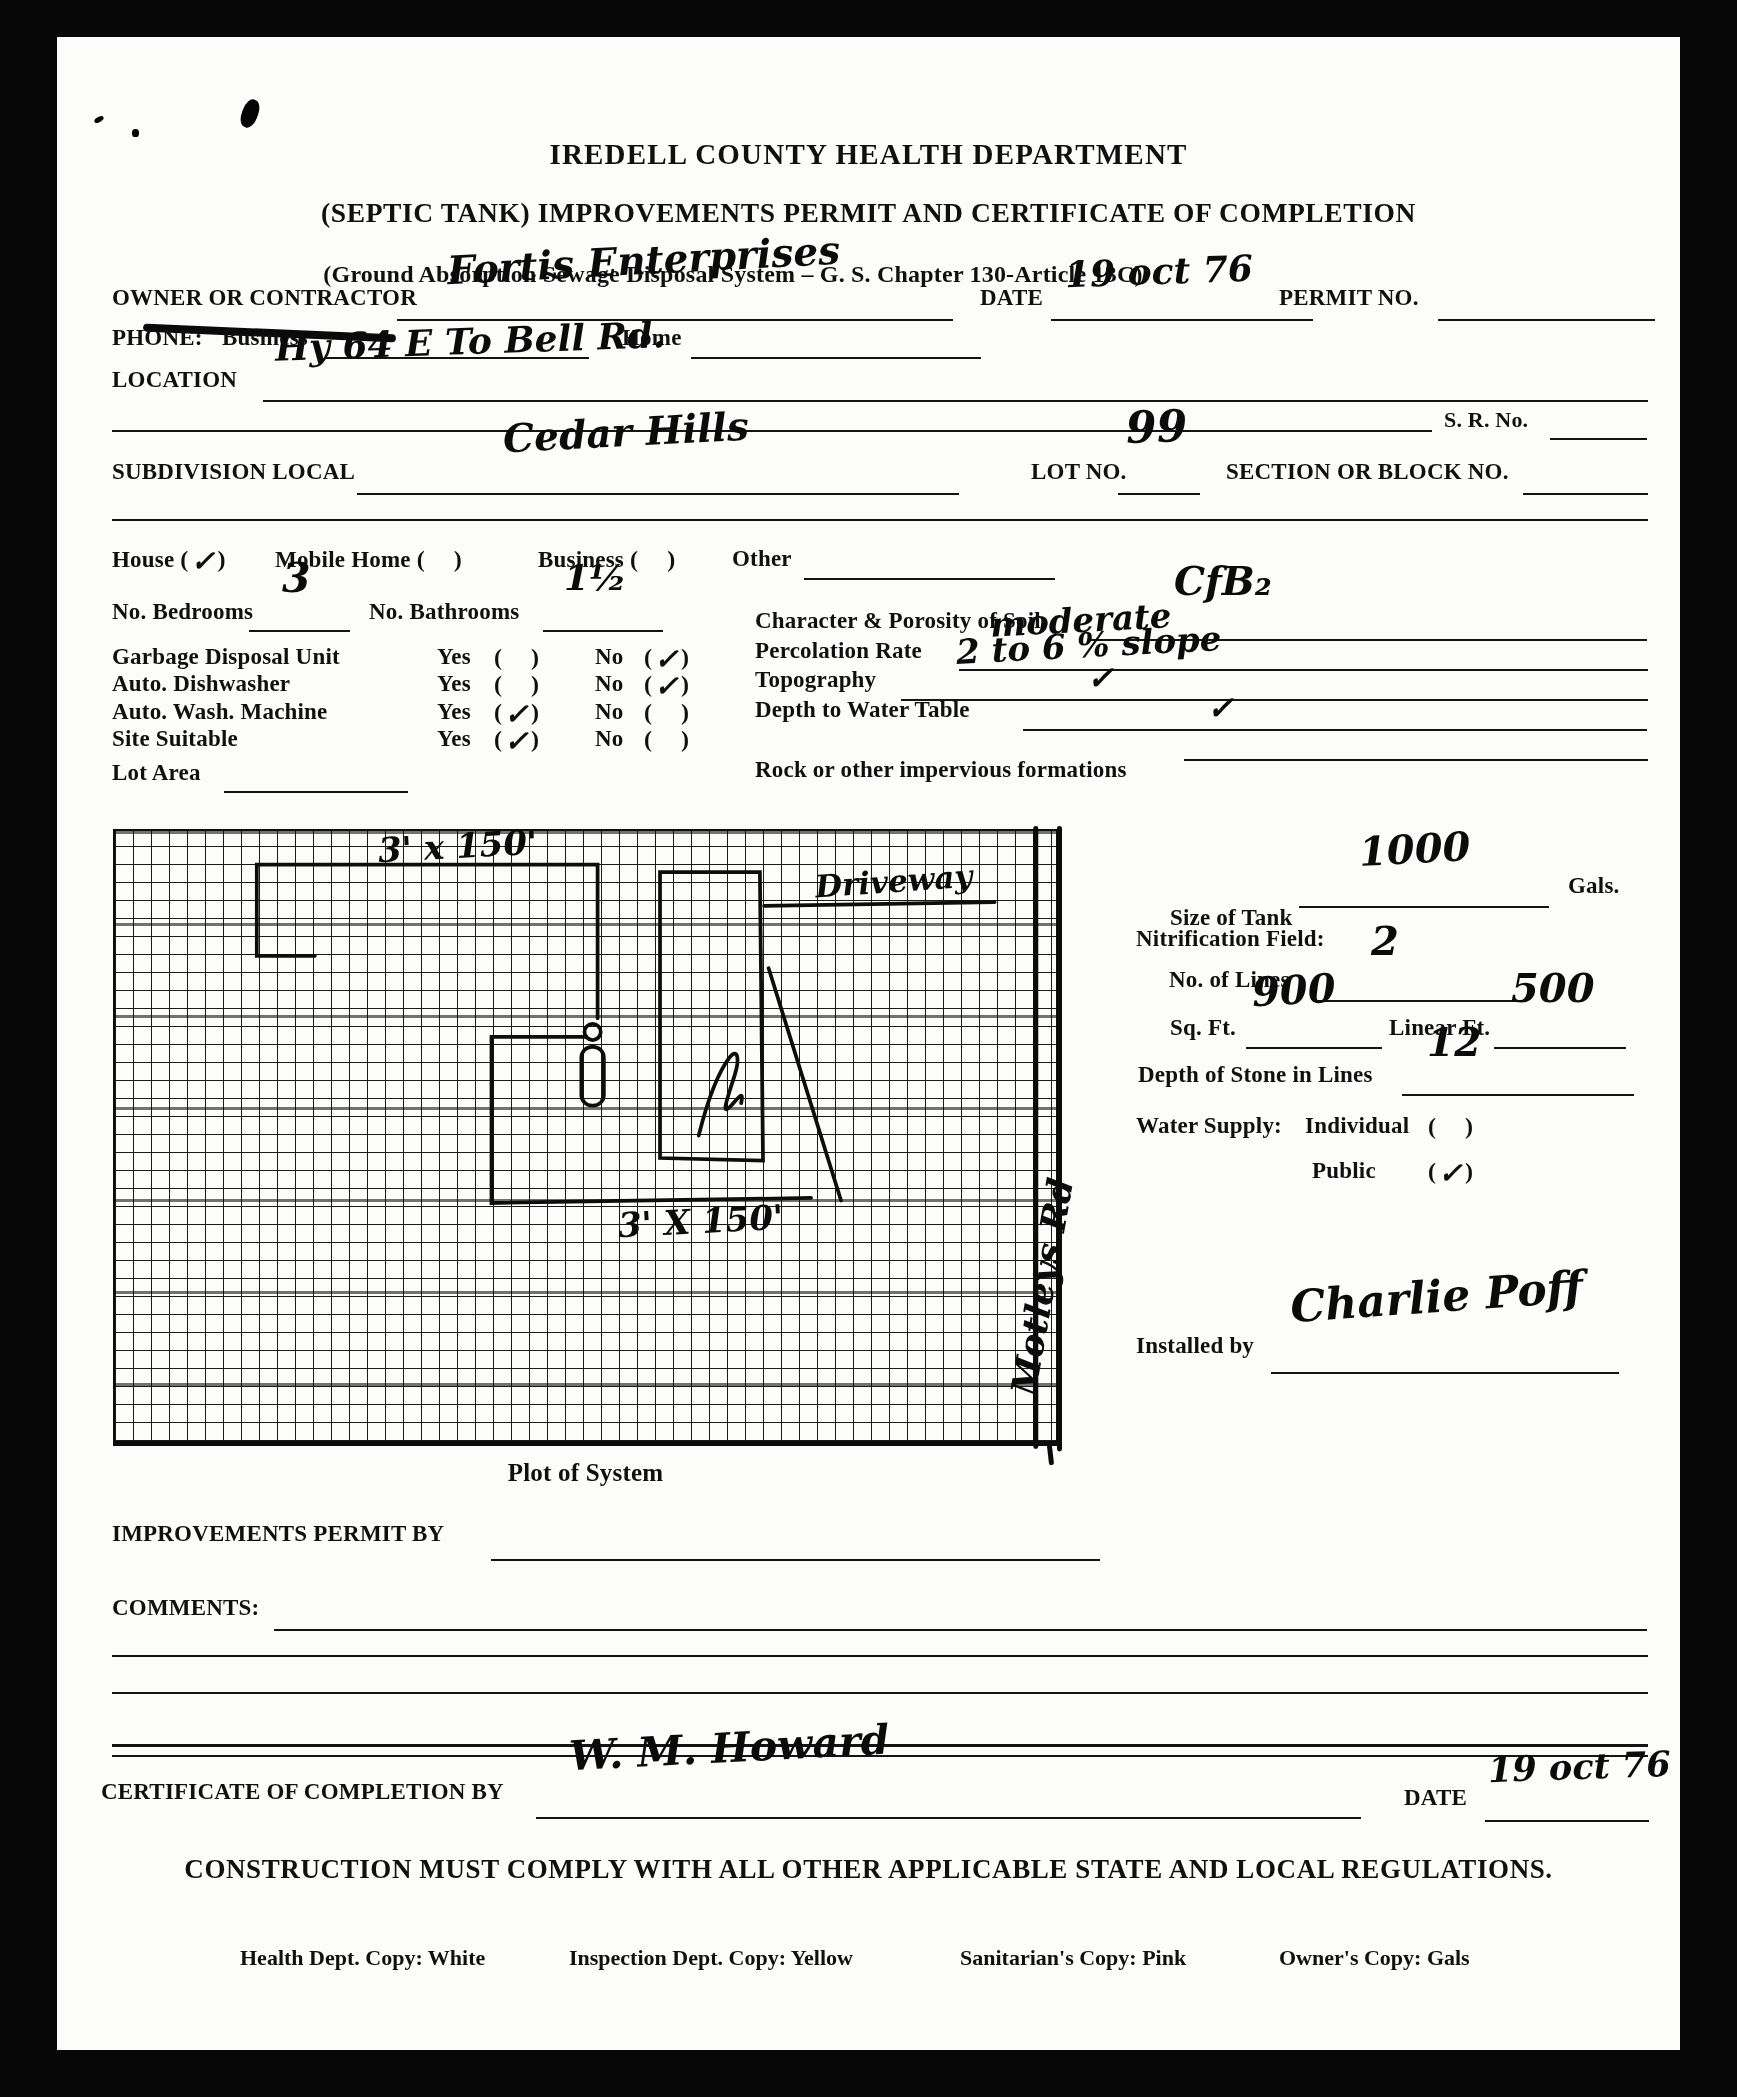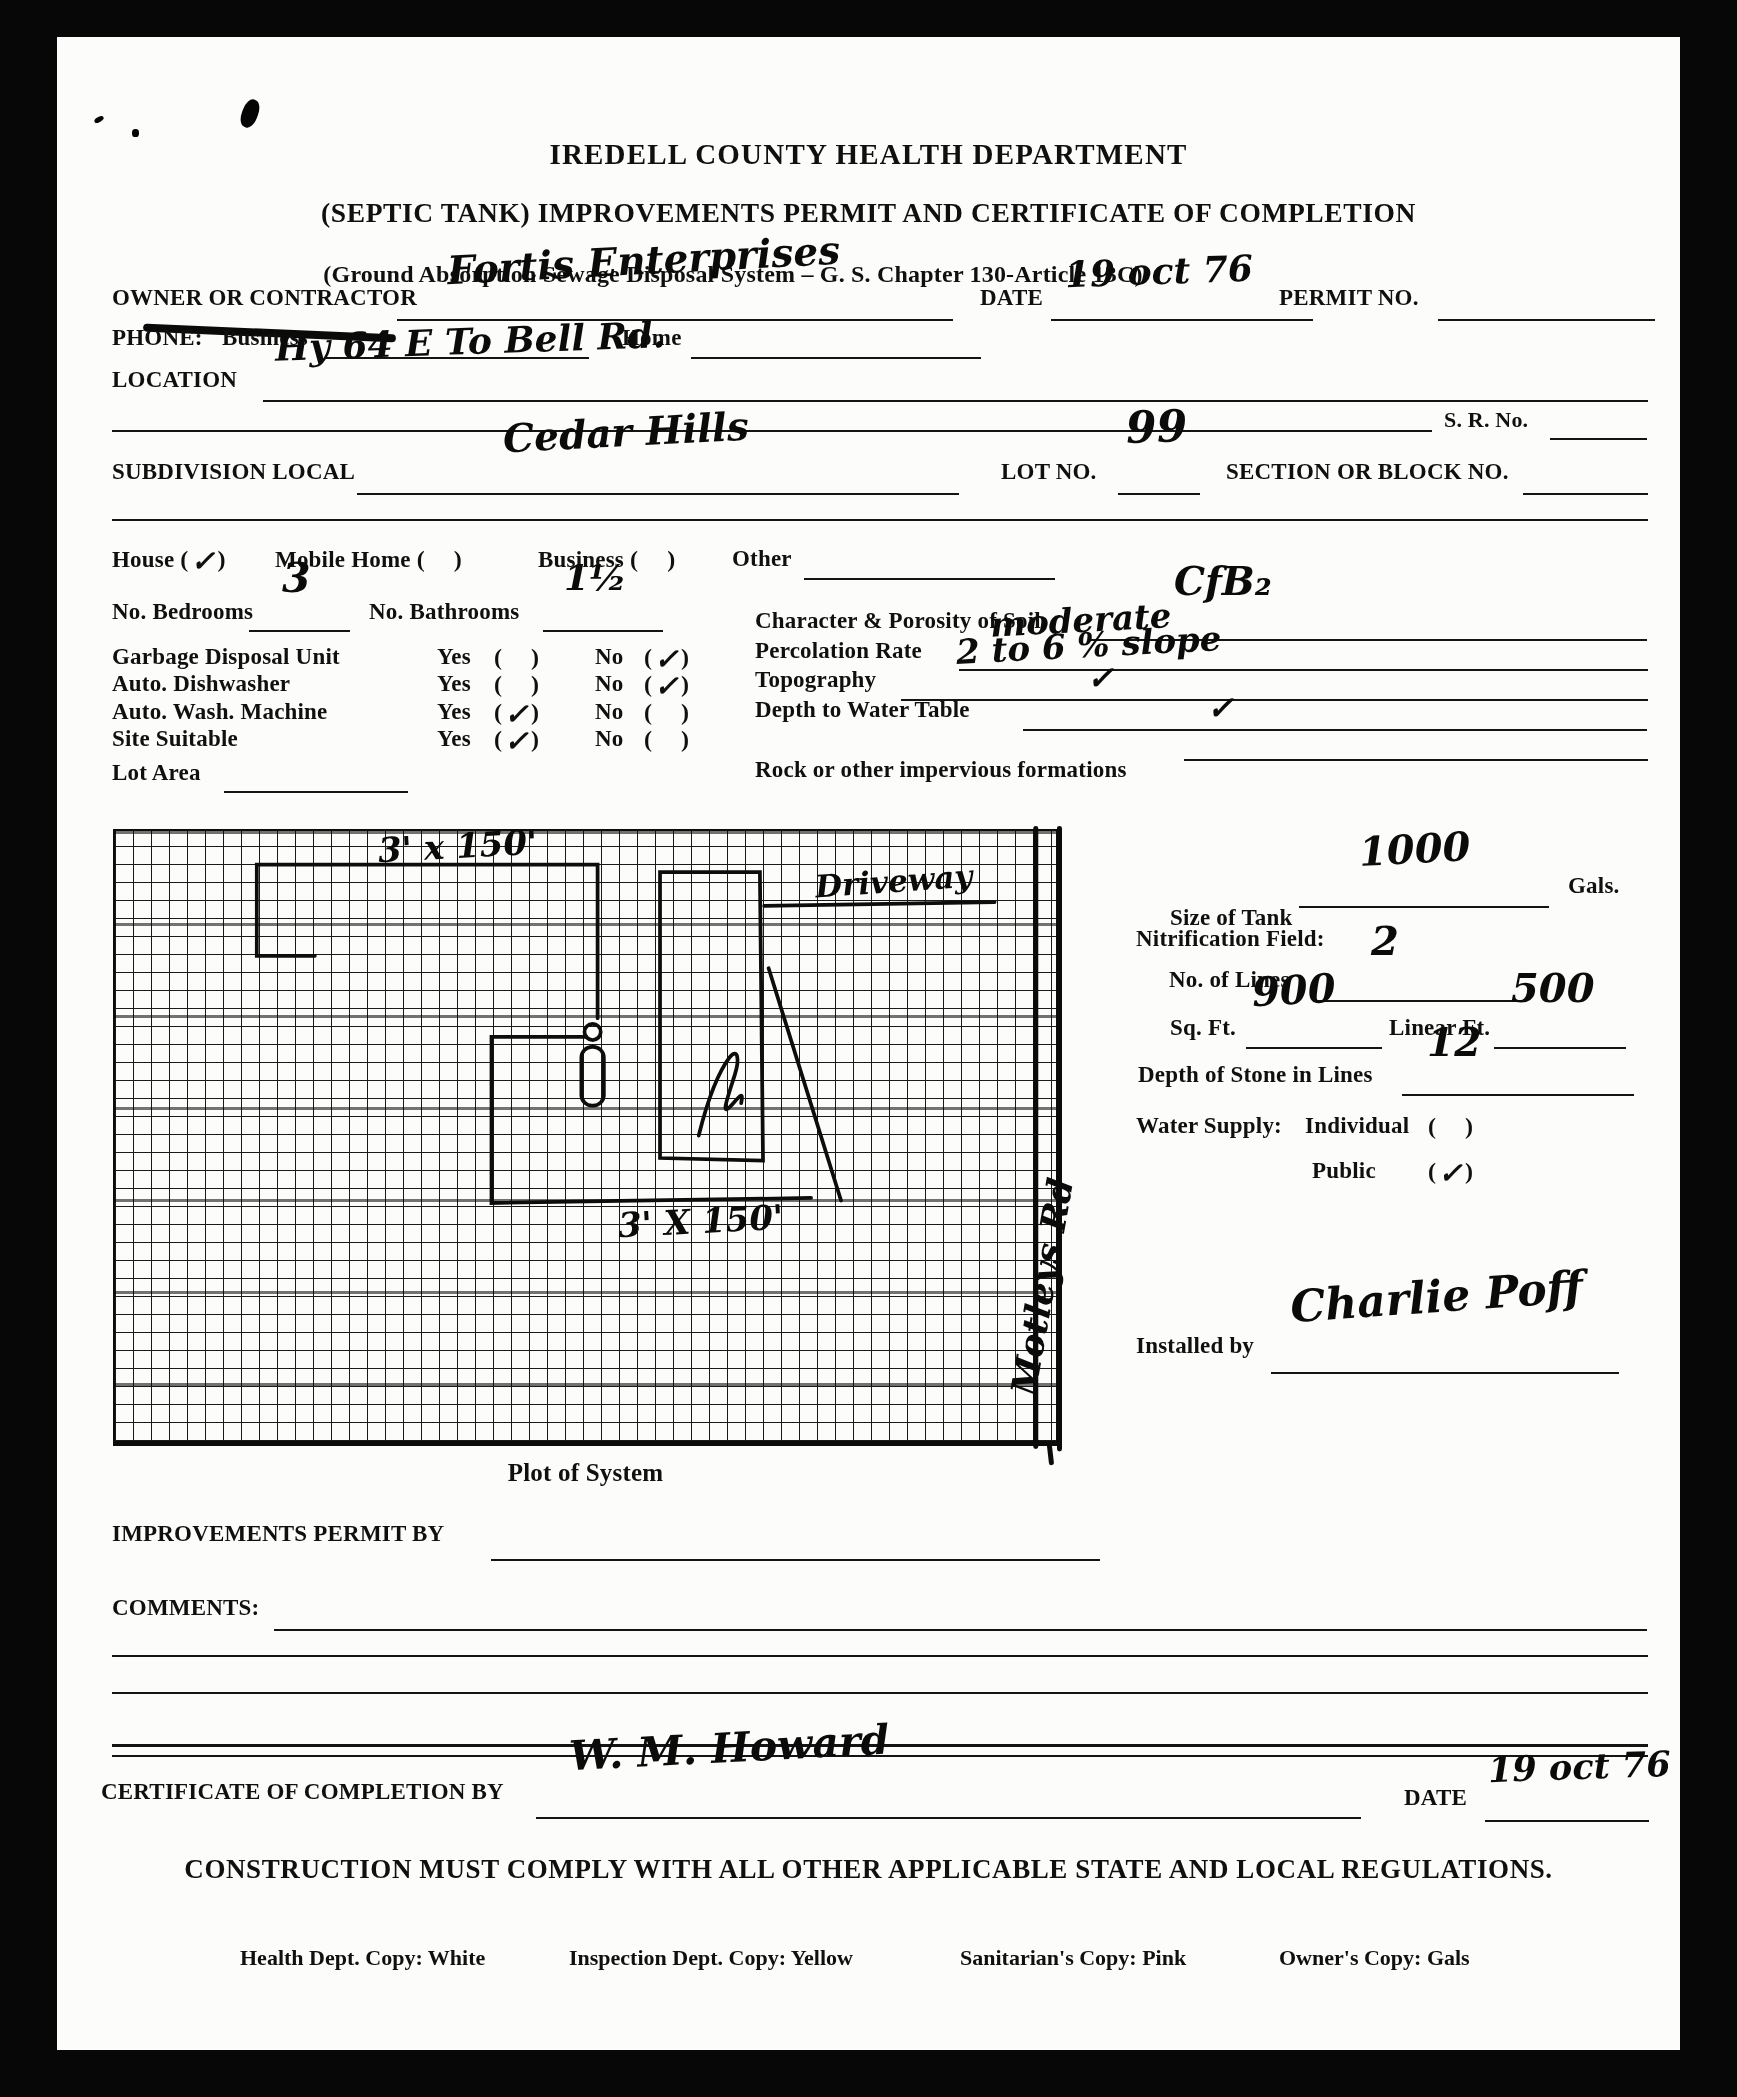--- a/index.html
+++ b/index.html
@@ -73,21 +73,21 @@
   <span class="hw" style="left:218px;top:288px;font-size:36px;transform:rotate(-2deg);">Hy 64 E  To Bell Rd.</span>
   <div class="ln" style="left:206px;top:363px;width:1385px;"></div>
 
   <div class="ln" style="left:55px;top:393px;width:1320px;"></div>
   <span class="abs t" style="left:1387px;top:370px;font-size:22px;">S. R. No.</span>
   <div class="ln" style="left:1493px;top:401px;width:97px;"></div>
 
   <span class="abs t" style="left:55px;top:422px;">SUBDIVISION LOCAL</span>
   <span class="hw" style="left:446px;top:378px;font-size:39px;transform:rotate(-3deg);">Cedar Hills</span>
   <div class="ln" style="left:300px;top:456px;width:602px;"></div>
-  <span class="abs t" style="left:944px;top:422px;">LOT NO.</span>
+  <span class="abs t" style="left:974px;top:422px;">LOT NO.</span>
   <span class="hw" style="left:1069px;top:370px;font-size:44px;transform:rotate(-2deg);">99</span>
   <div class="ln" style="left:1061px;top:456px;width:82px;"></div>
   <span class="abs t" style="left:1169px;top:422px;">SECTION OR BLOCK NO.</span>
   <div class="ln" style="left:1466px;top:456px;width:125px;"></div>
 
   <div class="ln" style="left:55px;top:482px;width:1536px;"></div>
 
   <span class="abs t" style="left:55px;top:509px;"><span>House</span> <span class="pg">(</span><span class="chk">✓</span><span class="pg">)</span></span>
   <span class="abs t" style="left:218px;top:509px;"><span>Mobile Home</span> <span class="pg">(</span><span class="chk"></span><span class="pg">)</span></span>
   <span class="abs t" style="left:481px;top:509px;"><span>Business</span> <span class="pg">(</span><span class="chk"></span><span class="pg">)</span></span>

